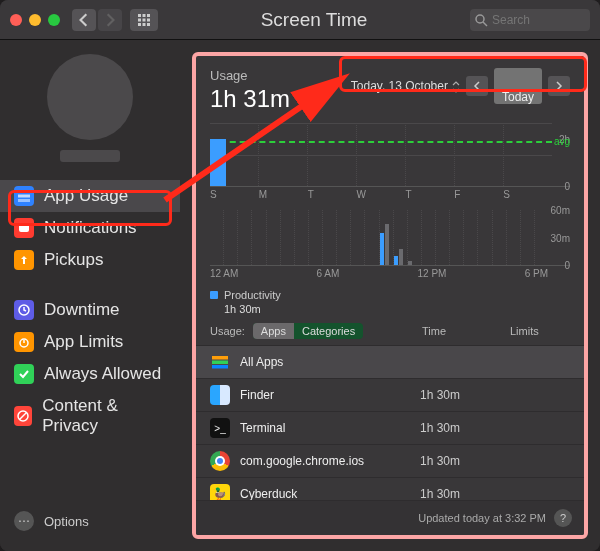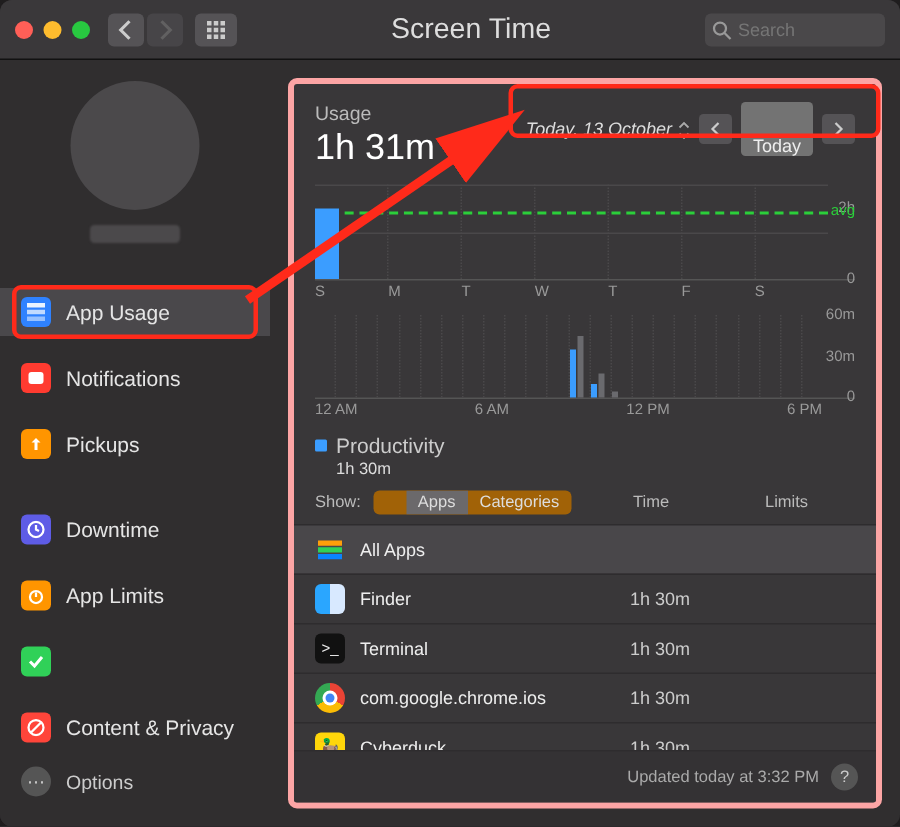--- a/index.html
+++ b/index.html
@@ -49,21 +49,21 @@
   .sidebar {
     width: 180px; background: #302e2f; display:flex; flex-direction:column;
     padding: 14px 0 10px 0;
   }
   .avatar-area { display:flex; flex-direction:column; align-items:center; margin-bottom:18px;}
   .avatar { width: 86px; height: 86px; border-radius:50%; background:#4b494b; }
   .avatar-name { width: 60px; height: 12px; background:#4b494b; border-radius:3px; margin-top:10px; filter:blur(0.6px);}
   .sb-group { display:flex; flex-direction:column; gap:0; }
   .sb-item {
     display:flex; align-items:center; gap:10px; padding: 6px 14px;
-    color:#e5e5e5; font-size:14px; cursor:default;margin-top:12px;
+    color:#e5e5e5; font-size:17px; cursor:default;
   }
   .sb-item.active { background:#4a484b; }
   .sb-icon { width: 20px; height: 20px; border-radius:4px; display:flex;align-items:center;justify-content:center; font-size:12px; color:#fff;}
   .sb-icon.blue{ background:#2f82ff;}
   .sb-icon.red{ background:#ff3b30;}
   .sb-icon.orange{ background:#ff9500;}
   .sb-icon.purple{ background:#5e5ce6;}
   .sb-icon.green{ background:#30d158;}
   .sb-icon.red2{ background:#ff453a;}
   .sb-spacer { height: 18px; }
@@ -82,21 +82,21 @@
   }
   .usage-header {
     display:flex; justify-content:space-between; align-items:flex-start;
     padding: 12px 14px 0 14px;
   }
   .usage-left .ulabel { color:#bbb; font-size:13px; }
   .usage-left .uval { color:#fff; font-size:24px; font-weight:400; margin-top:2px; }
   .date-controls {
     display:flex; align-items:center; gap:6px;
   }
-  .date-select { color:#ddd; font-size:12px; display:flex; align-items:flex-end; gap:4px;font-style:italic; }
+  .date-select { color:#ddd; font-size:12px; display:flex; align-items:flex-end; gap:4px; }
   .chev { width:22px; height:20px; background:#555356; border-radius:3px; display:flex;align-items:center;justify-content:center; color:#ccc; font-size:12px; }
   .today-btn { height:36px; background:#737373; border-radius:3px; padding:0 8px; display:flex;align-items:flex-end; color:#eee; font-size:12px; }
   .chart-area { padding: 10px 14px 4px 14px; }
   .chart {
     height: 64px; width:100%; position:relative;
     border-bottom:1px solid #555;
   }
   .chart .gridline { position:absolute; left:0; right:18px; border-top:1px solid #4a484a; }
   .chart .avgline { position:absolute; left:0; right:18px; border-top:2px dashed #2bcf3a; top:18px; }
   .chart .ytick { position:absolute; right:0; font-size:10px; color:#999; transform:translateY(-50%);}
@@ -111,28 +111,28 @@
     border-bottom:1px solid #555; margin-top:10px;
   }
   .chart2 .ytick { position:absolute; right:0; font-size:10px; color:#999; transform:translateY(-50%);}
   .hourbars { position:absolute; bottom:0; left:0; right:22px; height:100%; display:flex; }
   .hslot { flex:1; position:relative; border-left:1px dotted #4a484a; display:flex; align-items:flex-end; gap:1px;}
   .hslot:first-child{border-left:none;}
   .hbar { width:4px; background:#3b9dff; }
   .hbar.muted { background:#6a6a6e; }
   .hourlabels { display:flex; justify-content:space-between; padding-right:22px; margin-top:2px;}
   .hourlabels span { font-size:10px; color:#999; }
-  .legend { display:flex; align-items:center; gap:6px; padding: 6px 14px 0 14px; font-size:14px; color:#ccc;}
+  .legend { display:flex; align-items:center; gap:6px; padding: 6px 14px 0 14px; font-size:11px; color:#ccc;}
   .legend .sq { width:8px;height:8px;background:#3b9dff;border-radius:1px;}
   .legend-sub { padding-left: 28px; font-size:11px; color:#ddd; margin-top:2px; }
   .table-head {
     display:flex; align-items:center; padding: 8px 14px 6px 14px; gap:8px;
     font-size:11px; color:#bbb;
   }
-  .seg { display:flex; background:#a16207; border-radius:4px; overflow:hidden;padding-left:22px; }
+  .seg { display:flex; background:#14532d; border-radius:4px; overflow:hidden; }
   .seg .segbtn { padding:2px 8px; font-size:11px; color:#ddd; }
   .seg .segbtn.active { background:#6b696b; }
   .col-time { margin-left:auto; width:80px; }
   .col-limits { width:60px; }
   .list { flex:1; overflow-y:auto; }
   .row {
     display:flex; align-items:center; gap:10px; padding:6px 14px;
     border-top:1px solid #2e2c2e; font-size:12px; color:#eee;
   }
   .row.selected { background:#49474a; }
@@ -257,20 +257,21 @@
               </svg>
           </div>
           <span>App Limits</span>
         </div>
         <div class="sb-item">
           <div class="sb-icon green">
             <svg width="12" height="12" viewBox="0 0 12 12">
                 <path d="M2 6 L5 9 L10 3" stroke="#fff" stroke-width="2" fill="none"></path>
               </svg>
           </div>
+          <span>Always Allowed</span>
         </div>
         <div class="sb-item">
           <div class="sb-icon red2">
             <svg width="12" height="12" viewBox="0 0 12 12">
                 <circle cx="6" cy="6" r="5" fill="none" stroke="#fff" stroke-width="1.5"></circle>
                 <line x1="2.5" y1="9.5" x2="9.5" y2="2.5" stroke="#fff" stroke-width="1.5"></line>
               </svg>
           </div>
           <span>Content &amp; Privacy</span>
         </div>
@@ -389,21 +390,21 @@
             </div>
         </div>
 
         <div class="legend">
           <div class="sq"></div>
           <span>Productivity</span>
         </div>
         <div class="legend-sub">1h 30m</div>
 
         <div class="table-head">
-          <span>Show:</span>
+          <span>Usage:</span>
           <div class="seg">
             <div class="segbtn active">Apps</div>
             <div class="segbtn">Categories</div>
           </div>
           <span class="col-time">Time</span>
           <span class="col-limits">Limits</span>
         </div>
 
         <div class="list" id="applist">
             <div class="row selected">

